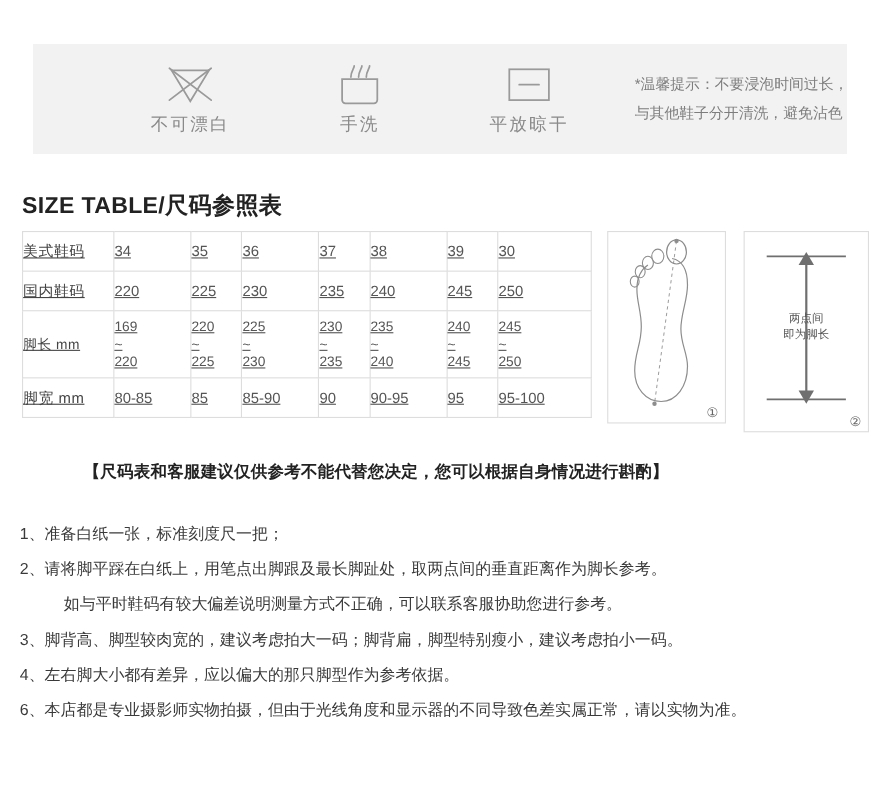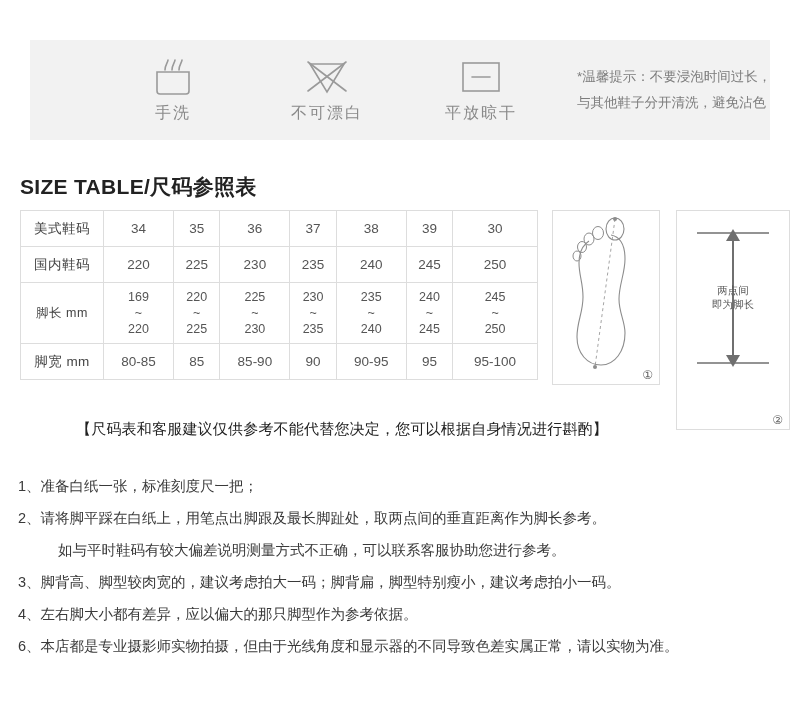--- a/index.html
+++ b/index.html
@@ -75,25 +75,25 @@
     left: 20px;
     top: 210px;
     width: 518px;
     border-collapse: collapse;
     font-size: 13px;
     color: #444;
     background: #fff;
   }
   .size-table td {
     border: 1px solid #dddddd;
-    text-align: center;
     height: 35px;
     padding: 0;
     font-size: 13.5px;
     color: #555;
+    text-decoration: underline;
   }
   .size-table td.rowhead {
     width: 82px;
     font-size: 13.5px;
     color: #444;
     letter-spacing: 0.5px;
   }
   .size-table tr.range-row td {
     height: 60px;
     line-height: 17px;
@@ -106,21 +106,21 @@
 
   
   .diagram {
     position: absolute;
     top: 210px;
     border: 1px solid #dddddd;
     background: #fff;
     box-sizing: border-box;
   }
   #foot-diagram { left: 552px; width: 108px; height: 175px; }
-  #length-diagram { left: 676px; width: 114px; height: 220px; }
+  #length-diagram { left: 676px; width: 114px; height: 183px; }
   .diagram-num {
     position: absolute;
     right: 6px;
     bottom: 2px;
     font-size: 12px;
     color: #666;
   }
   .diagram-caption {
     position: absolute;
     left: 50%;
@@ -134,21 +134,21 @@
   }
 
   
   .notice {
     position: absolute;
     left: 0;
     top: 420px;
     width: 684px;
     text-align: center;
     font-size: 15px;
-    font-weight: normal;
+    font-weight: bold;
     color: #222;
     letter-spacing: 0.2px;
   }
 
   
   .instructions {
     position: absolute;
     left: 18px;
     top: 470px;
     width: 770px;
@@ -163,42 +163,42 @@
     line-height: 32px;
     padding-left: 40px;
     white-space: nowrap;
   }
 </style>
 </head>
 <body>
 
 <div class="care-banner">
   <div class="care-items">
+
+    <div class="care-item">
+      <div class="care-icon">
+        <svg width="46" height="38" viewBox="0 0 46 38" fill="none" stroke="#9a9a9a" stroke-width="1.6">
+          <path d="M6 6 L40 6 L23 34 Z"></path>
+          <path d="M4 4 L42 33" stroke-linecap="round"></path>
+          <path d="M42 4 L4 33" stroke-linecap="round"></path>
+        </svg>
+      </div>
+      <div class="care-label">不可漂白</div>
+    </div>
 
     <div class="care-item">
       <div class="care-icon">
         <svg width="42" height="38" viewBox="0 0 42 38" fill="none" stroke="#9a9a9a" stroke-width="1.6">
           <path d="M5 14 L5 33 a3 3 0 0 0 3 3 L34 36 a3 3 0 0 0 3 -3 L37 14 Z"></path>
           <path d="M13 12 c0 -5 3 -8 3 -10" stroke-linecap="round"></path>
           <path d="M20 12 c0 -5 3 -8 3 -10" stroke-linecap="round"></path>
           <path d="M27 12 c0 -5 3 -8 3 -10" stroke-linecap="round"></path>
         </svg>
       </div>
       <div class="care-label">手洗</div>
-    </div>
-
-    <div class="care-item">
-      <div class="care-icon">
-        <svg width="46" height="38" viewBox="0 0 46 38" fill="none" stroke="#9a9a9a" stroke-width="1.6">
-          <path d="M6 6 L40 6 L23 34 Z"></path>
-          <path d="M4 4 L42 33" stroke-linecap="round"></path>
-          <path d="M42 4 L4 33" stroke-linecap="round"></path>
-        </svg>
-      </div>
-      <div class="care-label">不可漂白</div>
     </div>
 
     <div class="care-item">
       <div class="care-icon">
         <svg width="44" height="38" viewBox="0 0 44 38" fill="none" stroke="#9a9a9a" stroke-width="1.6">
           <rect x="4" y="5" width="36" height="28"></rect>
           <path d="M13 19 L31 19" stroke-linecap="round"></path>
         </svg>
       </div>
       <div class="care-label">平放晾干</div>

